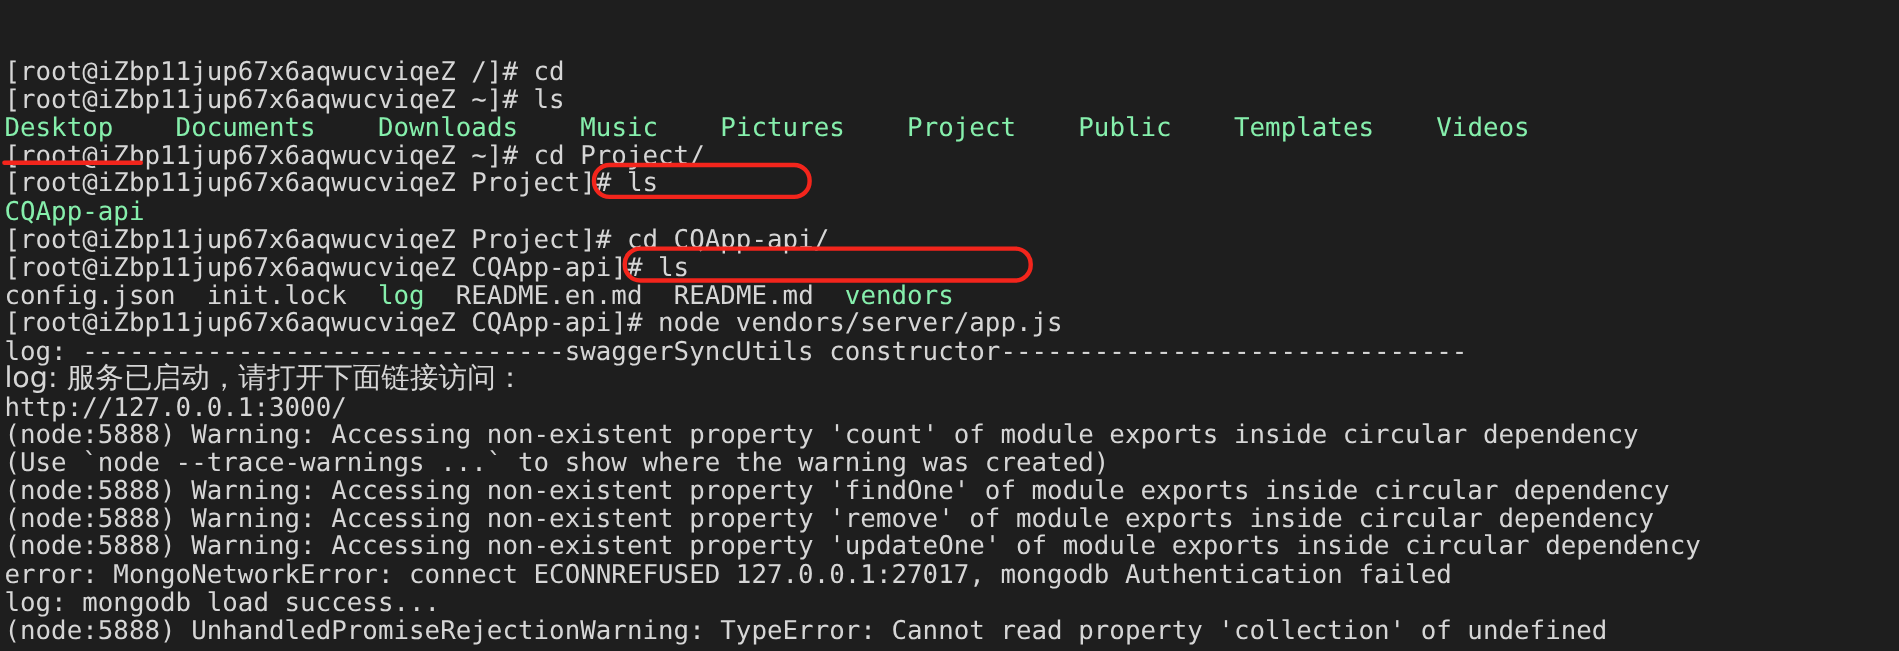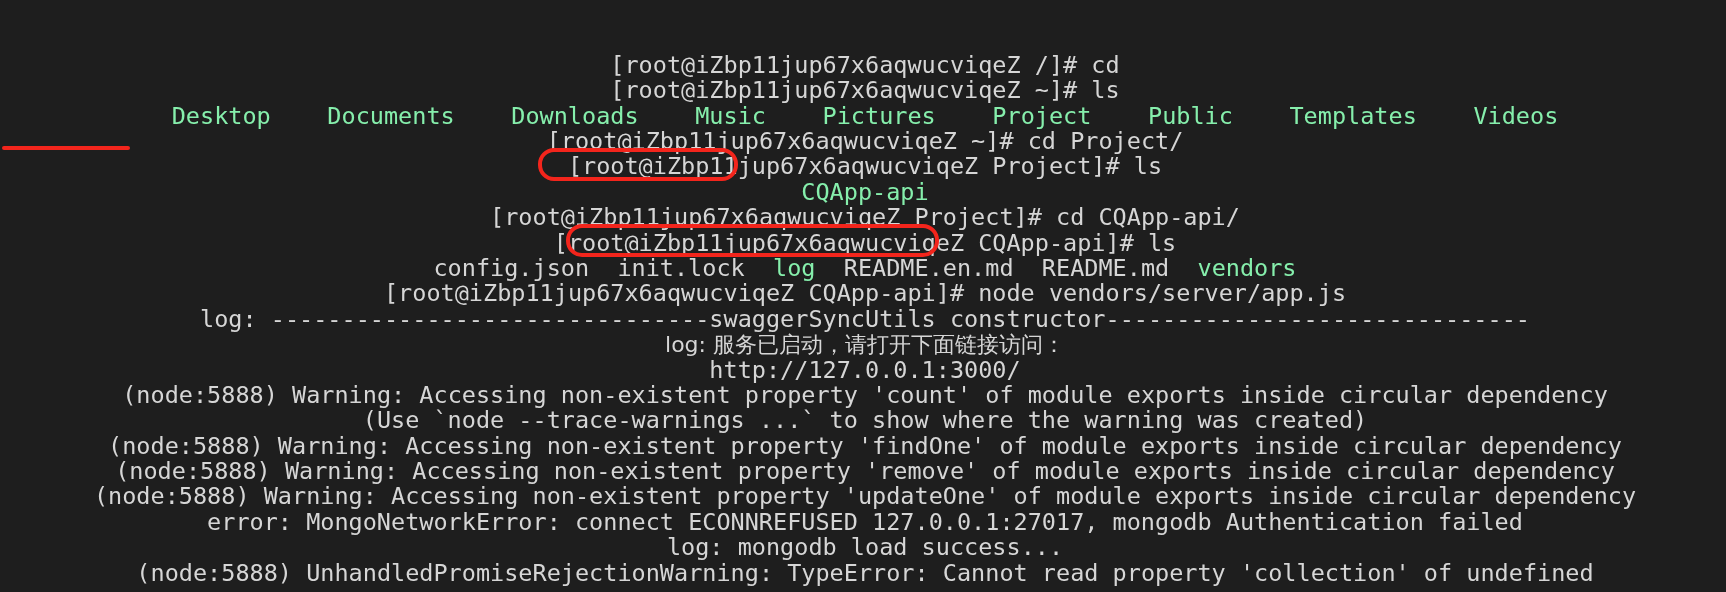--- a/index.html
+++ b/index.html
@@ -19,34 +19,33 @@
     height: 592px;
     background: #1e1e1e;
     color: #d6d6d6;
     font-size: 23.5px;
     line-height: 25.4px;
     letter-spacing: 0px;
     padding: 2px 0 0 4px;
     box-sizing: border-box;
     white-space: pre;
     overflow: hidden;
-    text-align: center;
   }
   .line {
     white-space: pre;
     height: 25.4px;
     font-size: 23.5px;
     line-height: 25.4px;
     font-family: "DejaVu Sans Mono", "Liberation Mono", monospace;
   }
   .blue { color: #86efac; }
   .white { color: #d6d6d6; }
   .cjk {
     font-family: "DejaVu Sans", "Liberation Sans", sans-serif;
-    font-size: 22px;
+    font-size: 26px;
   }
   
   .redbox {
     position: absolute;
     border: 4px solid #f3251c;
     border-radius: 16px;
     box-sizing: border-box;
     pointer-events: none;
   }
   .redline {

